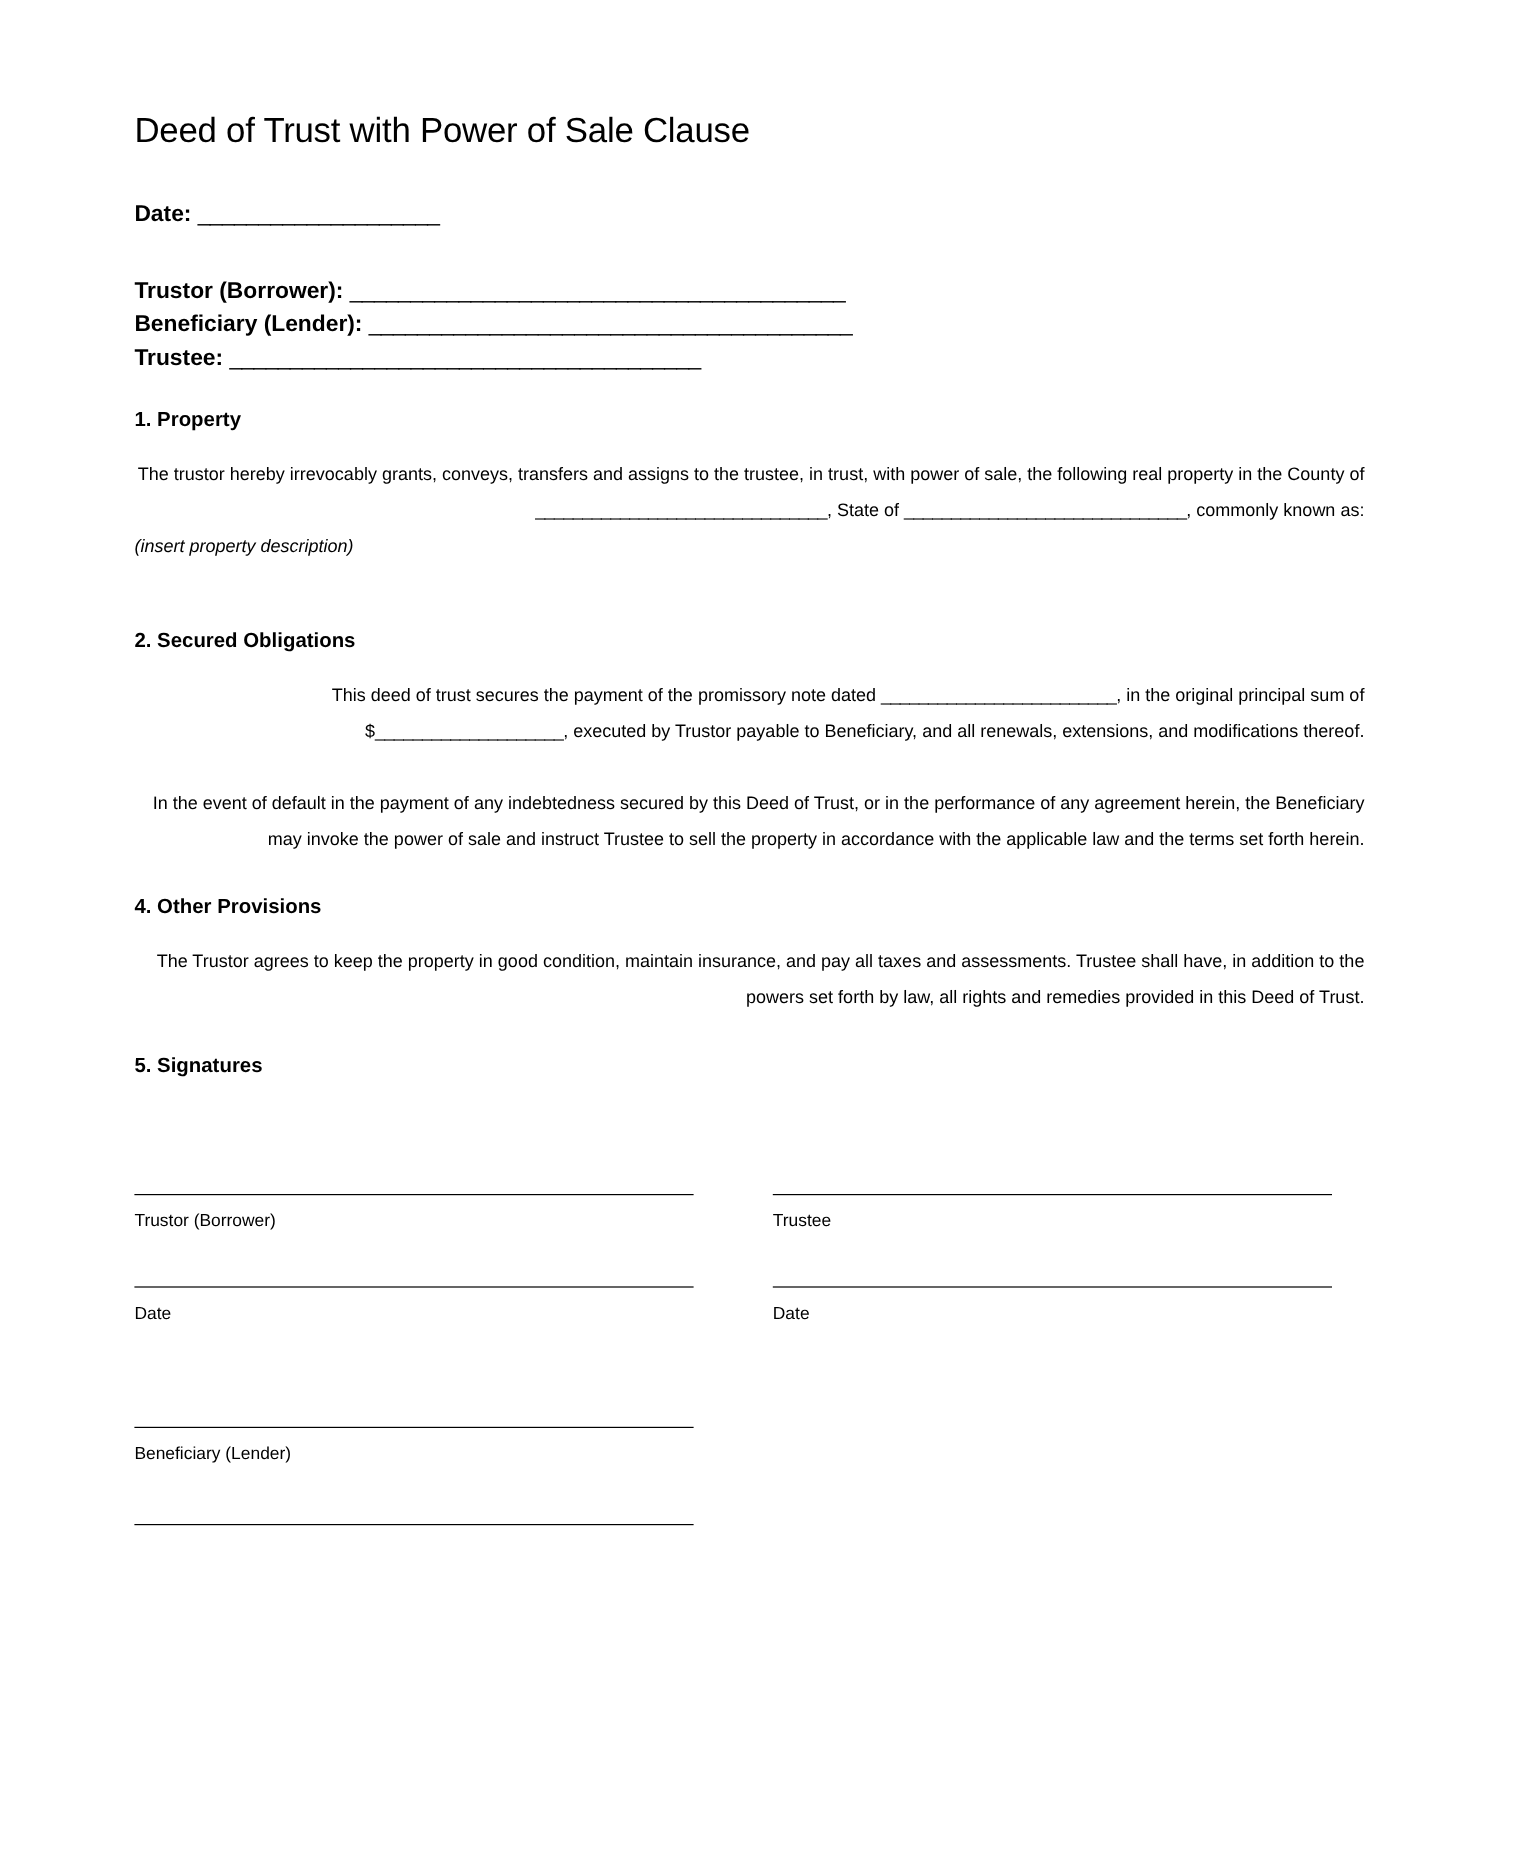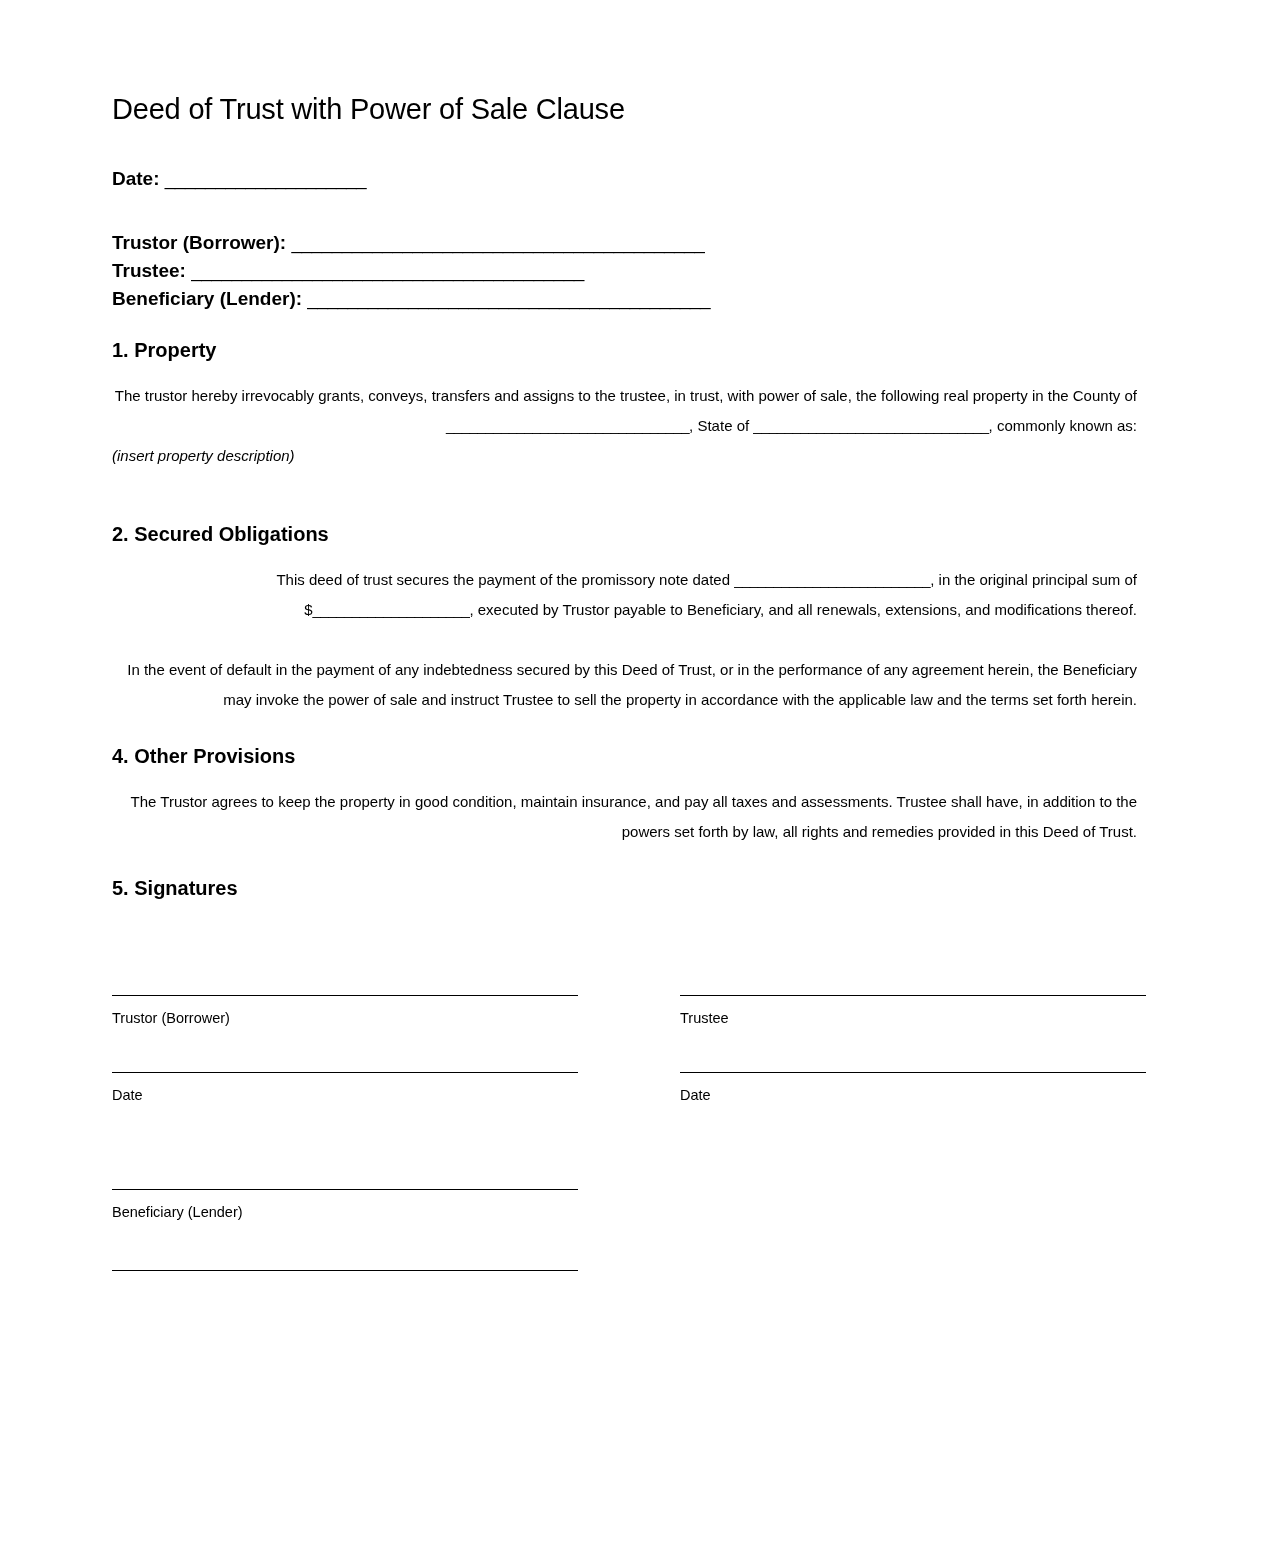--- a/index.html
+++ b/index.html
@@ -36,21 +36,21 @@
     white-space: nowrap;
   }
   .field-row .blank {
     font-weight: 400;
     letter-spacing: -0.5px;
   }
   .gap-date { height: 26px; }
   .gap-parties { height: 36px; }
 
   .sec-heading {
-    font-size: 20px;
+    font-size: 17px;
     font-weight: 700;
     line-height: 22px;
     margin: 0 0 20px 0;
   }
   .sec-block { margin-bottom: 30px; }
   .body-text {
     font-size: 15px;
     line-height: 30px;
     margin: 0;
     max-width: 1025px;
@@ -63,21 +63,21 @@
     font-style: italic;
     font-size: 15px;
     line-height: 30px;
     margin: 0;
   }
   .spacer-sm { height: 22px; }
 
   .sig-area { margin-top: 96px; }
   .sig-grid {
     display: flex;
-    gap: 102px;
+    gap: 66px;
   }
   .sig-col { width: 466px; flex: 0 0 466px; }
   .sig-line {
     border-top: 1.6px solid #000000;
     height: 0;
   }
   .sig-label {
     font-size: 14.5px;
     line-height: 20px;
     padding-top: 12px;
@@ -98,22 +98,22 @@
 <body>
 
 <div class="page">
 
   <h1 class="doc-title">Deed of Trust with Power of Sale Clause</h1>
 
   <div class="header-fields">
     <p class="field-row"><span>Date:</span> <span class="blank">____________________</span></p>
     <div class="gap-parties"></div>
     <p class="field-row"><span>Trustor (Borrower):</span> <span class="blank">_________________________________________</span></p>
+    <p class="field-row"><span>Beneficiary (Lender):</span> <span class="blank">________________________________________</span></p>
     <p class="field-row"><span>Trustee:</span> <span class="blank">_______________________________________</span></p>
-    <p class="field-row"><span>Beneficiary (Lender):</span> <span class="blank">________________________________________</span></p>
   </div>
 
   <div class="gap-date"></div>
 
   <section class="sec-block">
     <h2 class="sec-heading">1. Property</h2>
     <p class="body-text"><span>The trustor hereby irrevocably grants, conveys, transfers and assigns to the trustee, in trust, with power of sale, the following real property in the County of </span><span class="blank">_______________________________</span><span>, State of </span><span class="blank">______________________________</span><span>, commonly known as:</span></p>
     <p class="italic-note">(insert property description)</p>
     <div class="spacer-sm"></div>
   </section>

